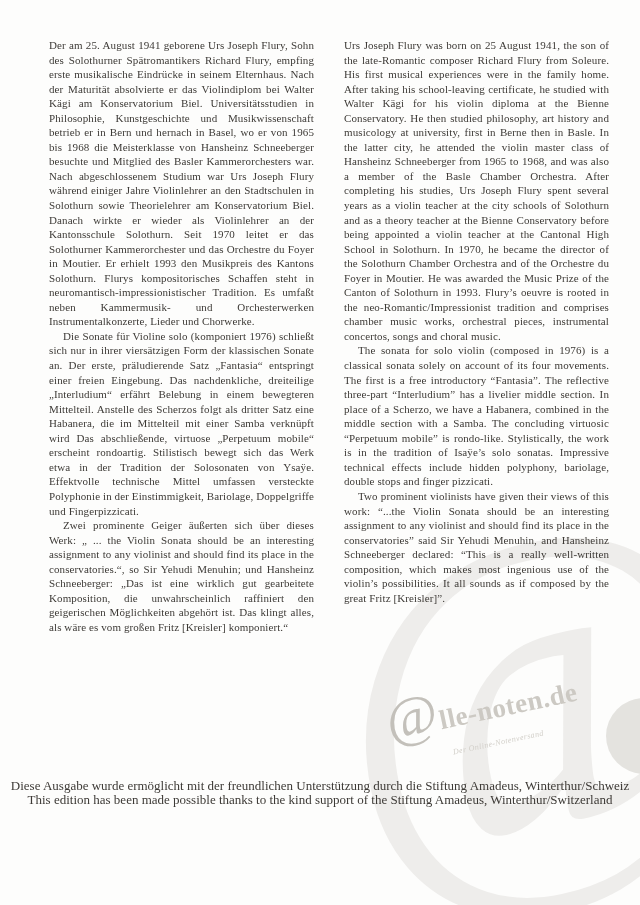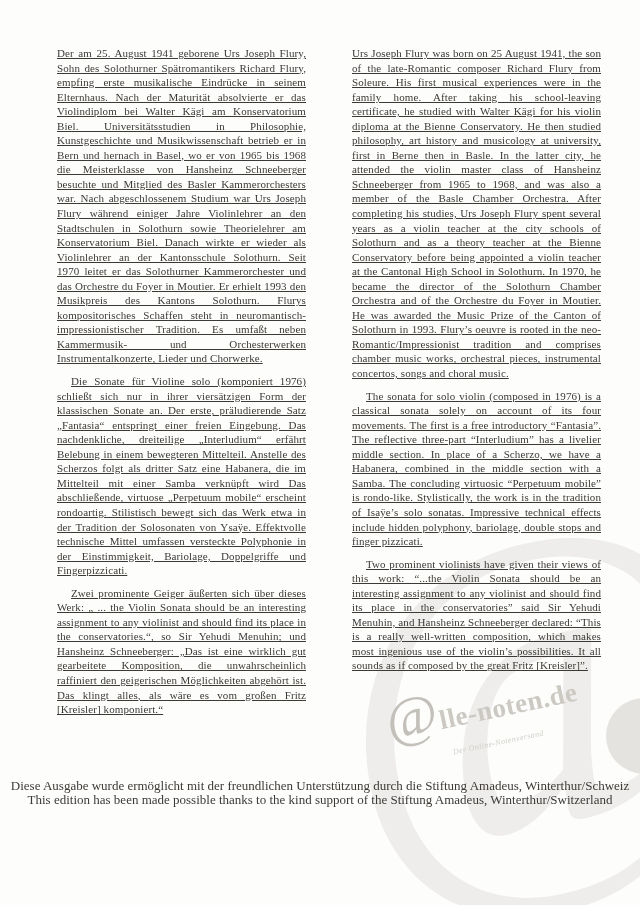--- a/index.html
+++ b/index.html
@@ -15,26 +15,25 @@
   }
   .column {
     position: absolute;
     top: 38px;
     width: 265px;
     z-index: 2;
   }
   .column.left  { left: 49px; }
   .column.right { left: 344px; }
   .column p {
-    margin: 8px;
+    margin: 0;
     font-size: 11px;
     line-height: 14.55px;
     text-align: justify;
     letter-spacing: 0.1px;
-    text-decoration: underline;
   }
   .column p.indent { text-indent: 14px; }
 
   
   .wm-giant-at {
     position: absolute;
     left: 330px;
     top: 470px;
     width: 420px;
     font-size: 430px;

